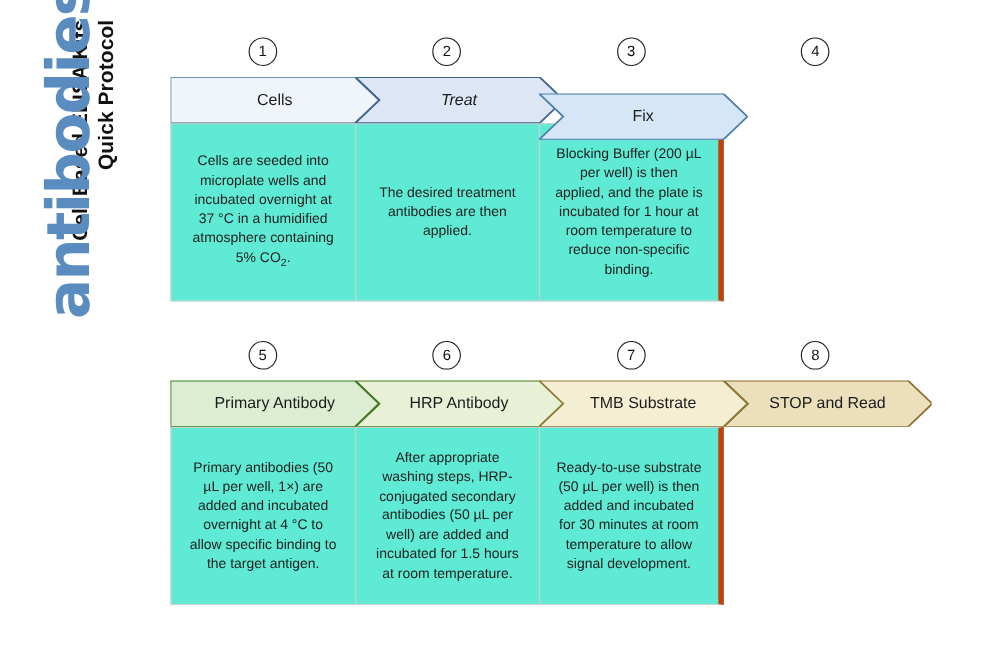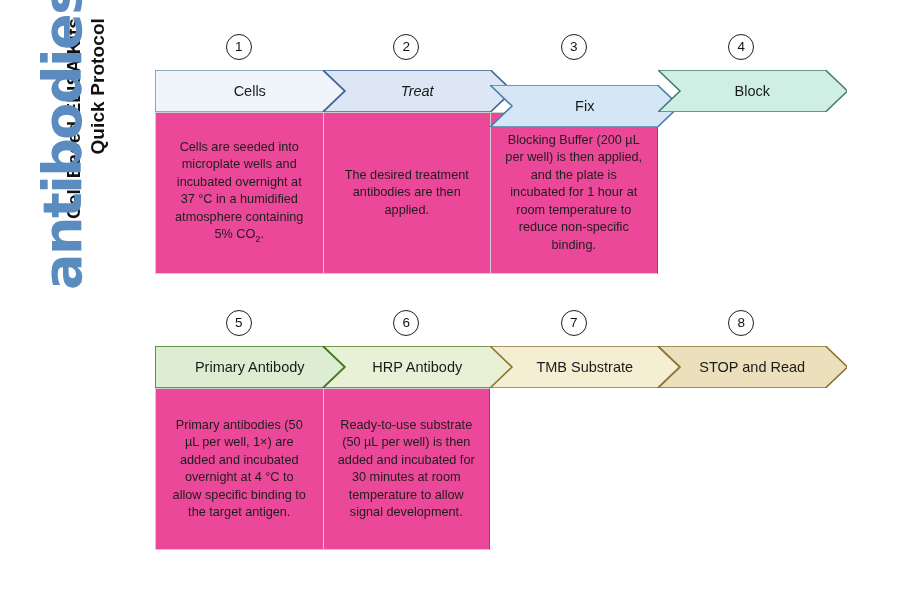--- a/index.html
+++ b/index.html
@@ -127,27 +127,27 @@
     position: relative;
     width: 670px;
     height: 162px;
     display: flex;
   }
   .card {
     width: 167.5px;
     box-sizing: border-box;
     border: 1px solid #cfcfcf;
     border-right: none;
-    background: #ec4899;
+    background: #5eead4;
     display: flex;
     align-items: center;
     justify-content: center;
     padding: 8px 13px;
   }
-  .card:last-child { border-right: 1px solid #c2410c; }
+  .card:last-child { border-right: 5px solid #c2410c; }
   .card p {
     margin: 0;
     text-align: center;
     font-size: 12.7px;
     line-height: 17.5px;
     color: #1d1d1d;
   }
   sub { font-size: 9.5px; }
 </style>
 </head>
@@ -187,26 +187,20 @@
           <polygon points="0,0 167.5,0 189.5,21 167.5,42 0,42 22,21" fill="#dce6f5" stroke="#3f6591" stroke-width="1.6"></polygon>
         </svg>
         <span>Treat</span>
       </div>
       <div class="chev" style="left: 335px; width: 189.5px; margin-top: 15px;">
         <svg viewBox="0 0 189.5 42" preserveAspectRatio="none">
           <polygon points="0,0 167.5,0 189.5,21 167.5,42 0,42 22,21" fill="#d5e6f6" stroke="#4b7ea8" stroke-width="1.6"></polygon>
         </svg>
         <span>Fix</span>
       </div>
-      <div class="chev" style="left: 502.5px; width: 189.5px;">
-        <svg viewBox="0 0 189.5 42" preserveAspectRatio="none">
-          <polygon points="0,0 167.5,0 189.5,21 167.5,42 0,42 22,21" fill="#cfeee4" stroke="#4a7a74" stroke-width="1.6"></polygon>
-        </svg>
-        <span>Block</span>
-      </div>
     </div>
   <div class="cards-strip">
       <div class="card">
         <p>Cells are seeded into microplate wells and incubated overnight at 37 °C in a humidified atmosphere containing 5% CO<sub>2</sub>.</p>
       </div>
       <div class="card">
         <p>The desired treatment antibodies are then applied.</p>
       </div>
       <div class="card">
         <p>Blocking Buffer (200 µL per well) is then applied, and the plate is incubated for 1 hour at room temperature to reduce non-specific binding.</p>
@@ -245,16 +239,19 @@
           <polygon points="0,0 167.5,0 189.5,21 167.5,42 0,42 22,21" fill="#f4eed2" stroke="#8c7a34" stroke-width="1.6"></polygon>
         </svg>
         <span>TMB Substrate</span>
       </div>
     </div>
   <div class="cards-strip">
       <div class="card">
         <p>Primary antibodies (50 µL per well, 1×) are added and incubated overnight at 4 °C to allow specific binding to the target antigen.</p>
       </div>
       <div class="card">
+        <p>After appropriate washing steps, HRP-conjugated secondary antibodies (50 µL per well) are added and incubated for 1.5 hours at room temperature.</p>
+      </div>
+      <div class="card">
         <p>Ready-to-use substrate (50 µL per well) is then added and incubated for 30 minutes at room temperature to allow signal development.</p>
       </div>
     </div>
 </div>
 
 </body></html>

